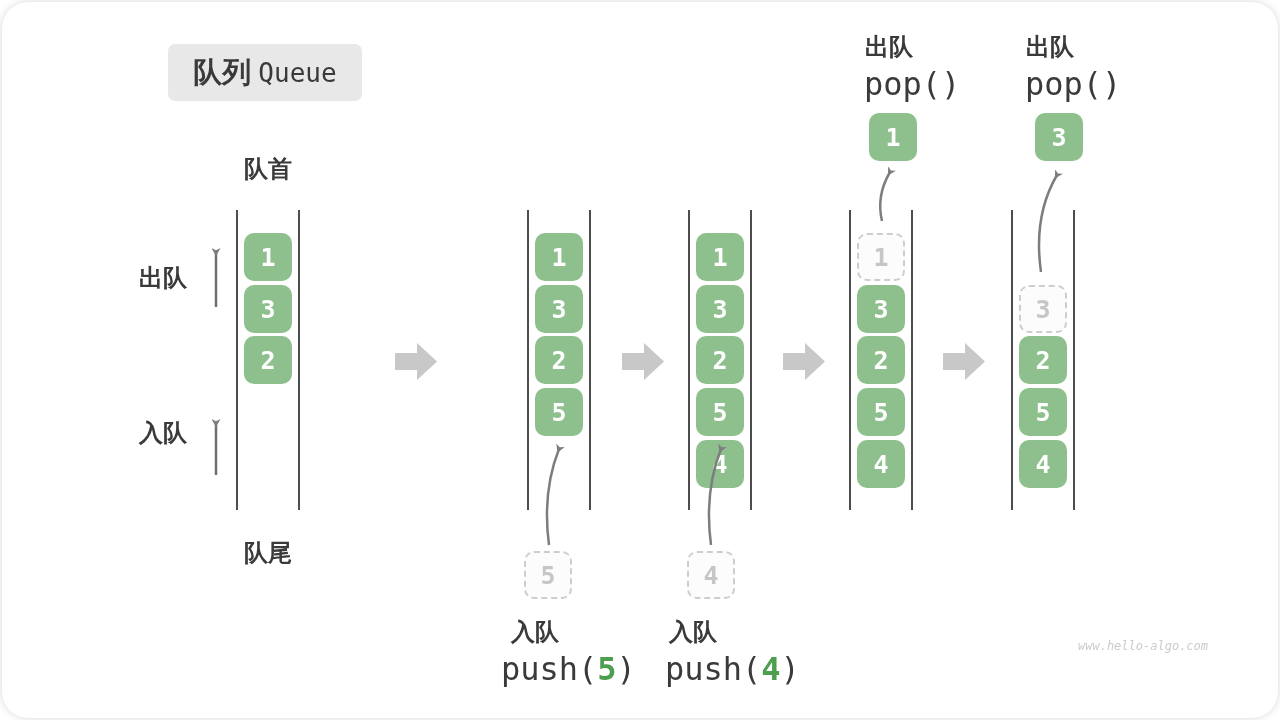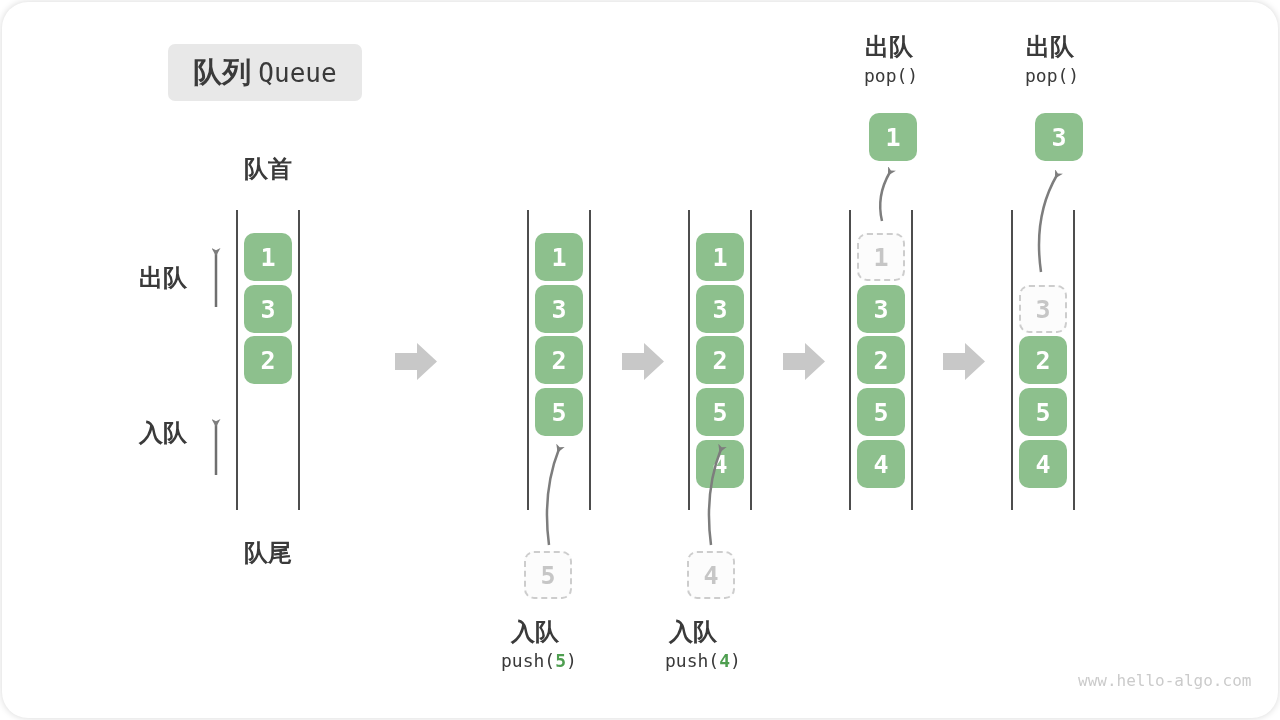--- a/index.html
+++ b/index.html
@@ -29,26 +29,26 @@
     background:#8dc08d;color:#ffffff;
     font-family:"DejaVu Sans Mono",monospace;font-weight:bold;font-size:25px;
     display:flex;align-items:center;justify-content:center;
     box-sizing:border-box;
   }
   .cell.dashed{
     background:#fcfcfc;border:2px dashed #cdcdcd;color:#c6c6c6;
   }
   .code{
     position:absolute;font-family:"DejaVu Sans Mono",monospace;
-    font-size:18px;color:#3a3a3a;white-space:nowrap;
+    font-size:32px;color:#3a3a3a;white-space:nowrap;
   }
   .code .arg{color:#4e9e50;font-weight:bold;}
   .watermark{
-    position:absolute;left:1078px;top:671px;
-    font-family:"DejaVu Sans Mono",monospace;font-size:16px;color:#cbcbcb;
+    position:absolute;left:1078px;top:639px;
+    font-family:"DejaVu Sans Mono",monospace;font-size:12px;color:#cbcbcb;font-style:italic;
   }
   svg.layer{position:absolute;left:0;top:0;pointer-events:none;}
 </style>
 </head>
 <body>
 
 <div id="canvas">
   <div class="card"></div>
 
   <div class="title-badge">

